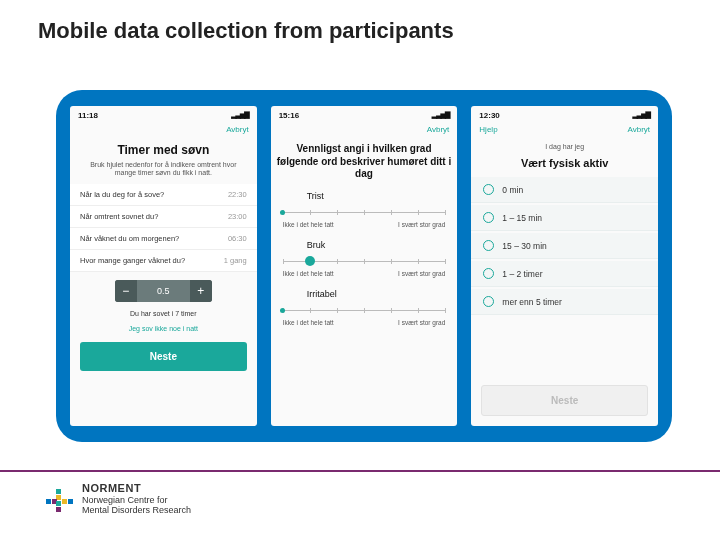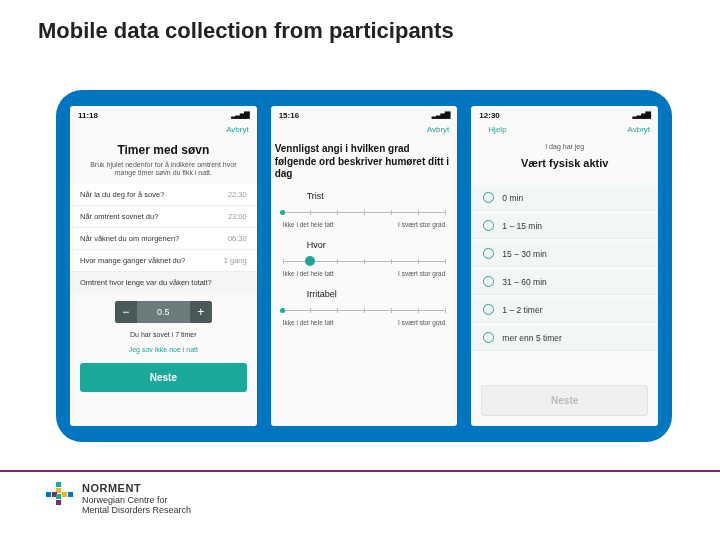--- a/index.html
+++ b/index.html
@@ -3,47 +3,47 @@
 <meta charset="utf-8">
 <style>
   * { box-sizing: border-box; margin: 0; padding: 0; }
   body { width: 720px; height: 540px; font-family: Arial, Helvetica, sans-serif; background: #fff; position: relative; }
   .slide-title { font-size: 22px; font-weight: bold; color: #222; padding: 18px 0 0 38px; }
   .blue-panel { position: absolute; left: 56px; top: 90px; width: 616px; height: 352px; background: #0075c0; border-radius: 26px; padding: 16px 14px; display: flex; gap: 14px; }
   .phone { background: #fafafa; border-radius: 3px; flex: 1; display: flex; flex-direction: column; overflow: hidden; font-size: 8px; }
   .statusbar { display: flex; justify-content: space-between; padding: 5px 8px 2px; font-weight: bold; color: #111; font-size: 8px; }
   .sig { display: inline-block; font-size: 7px; letter-spacing: -1px; }
   .navrow { display: flex; justify-content: space-between; padding: 3px 8px 5px; color: #1aa89b; font-size: 8px; }
-  .navrow .left { color: #1aa89b; margin-left: 9px; }
+  .navrow .left { color: #1aa89b; }
   .h1 { font-weight: bold; text-align: center; font-size: 12px; color: #111; padding: 4px 6px; }
-  .h1b { font-weight: bold; font-size: 10px; color: #111; padding: 4px 4px; line-height: 1.25; }
+  .h1b { font-weight: bold; text-align: center; font-size: 10px; color: #111; padding: 4px 4px; line-height: 1.25; }
   .sub { text-align: center; font-size: 7px; color: #555; padding: 0 12px 6px; line-height: 1.2; }
   .row { display: flex; justify-content: space-between; align-items: center; padding: 6px 10px; border-bottom: 1px solid #eee; font-size: 7.5px; color: #333; background: #fff; }
   .row .val { color: #999; }
   .stepper-row { display: flex; align-items: center; justify-content: center; gap: 0; padding: 8px 10px 4px; }
   .stepper { display: flex; align-items: center; background: #4a5a5a; border-radius: 3px; overflow: hidden; }
   .stepper button { width: 22px; height: 22px; background: #4a5a5a; color: #fff; border: none; font-size: 12px; }
   .stepper .num { width: 53px; height: 22px; background: #6b7b7b; color: #fff; text-align: center; line-height: 22px; font-size: 9px; }
   .hint { text-align: center; font-size: 7px; color: #333; padding: 4px 0 6px; }
   .skip { text-align: center; font-size: 7px; color: #1aa89b; padding: 2px 0 6px; }
   .cta { margin: 4px 10px 10px; }
   .cta button { width: 100%; background: #1aa89b; color: #fff; border: none; border-radius: 3px; padding: 9px 0; font-size: 10px; font-weight: bold; }
   .cta button.disabled { background: #f0f0f0; color: #bbb; border: 1px solid #e2e2e2; }
   .mood-label { font-weight: normal; font-size: 9px; padding: 6px 12px 2px; color: #111; margin-left: 24px; }
   .slider { position: relative; height: 14px; margin: 2px 12px 2px; }
   .track { position: absolute; top: 7px; left: 0; right: 0; height: 1px; background: #bbb; }
   .tick { position: absolute; top: 5px; width: 1px; height: 5px; background: #bbb; }
   .knob { position: absolute; top: 2px; width: 10px; height: 10px; border-radius: 50%; background: #1aa89b; margin-left: -5px; }
   .knob-sm { position: absolute; top: 5px; width: 5px; height: 5px; border-radius: 50%; background: #1aa89b; margin-left: -2.5px; }
   .ends { display: flex; justify-content: space-between; font-size: 6.5px; color: #555; padding: 0 12px 6px; }
-  .radio-row { display: flex; align-items: center; gap: 8px; padding: 7px 12px; border-bottom: 1px solid #e8eeee; background: #f3f6f6; font-size: 8.5px; color: #333; margin-top: 8px; }
+  .radio-row { display: flex; align-items: center; gap: 8px; padding: 7px 12px; border-bottom: 1px solid #e8eeee; background: #f3f6f6; font-size: 8.5px; color: #333; }
   .radio-row + .radio-row { margin-top: 2px; }
   .radio { width: 11px; height: 11px; border: 1.5px solid #1aa89b; border-radius: 50%; flex-shrink: 0; }
   .footer { position: absolute; left: 0; right: 0; bottom: 0; height: 70px; border-top: 2px solid #7a2a6f; }
-  .footer-inner { display: flex; align-items: flex-start; gap: 10px; padding: 10px 0 0 46px; }
+  .footer-inner { display: flex; align-items: flex-end; gap: 10px; padding: 10px 0 0 46px; }
   .logo { width: 26px; height: 26px; position: relative; }
   .logo .b { position: absolute; width: 5px; height: 5px; }
   .ft { font-size: 9px; color: #333; line-height: 1.15; }
   .ft .brand { font-weight: bold; font-size: 11px; letter-spacing: 0.5px; }
 </style>
 </head>
 <body>
 
 <div class="slide-title">Mobile data collection from participants</div>
 
@@ -68,23 +68,20 @@
         <span>Når omtrent sovnet du?</span>
         <span class="val">23:00</span>
       </div>
     <div class="row">
         <span>Når våknet du om morgenen?</span>
         <span class="val">06:30</span>
       </div>
     <div class="row">
         <span>Hvor mange ganger våknet du?</span>
         <span class="val">1 gang</span>
-      </div>
-    <div class="row" style="border-bottom:none;background:#f5f5f5;">
-        <span>Omtrent hvor lenge var du våken totalt?</span>
       </div>
     <div class="stepper-row">
       <div class="stepper">
         <button>−</button>
         <div class="num">0.5</div>
         <button>+</button>
       </div>
     </div>
     <div class="hint">Du har sovet i 7 timer</div>
     <div class="skip">Jeg sov ikke noe i natt</div>
@@ -112,21 +109,21 @@
         <div class="tick" style="left:66.6%"></div>
         <div class="tick" style="left:83.3%"></div>
         <div class="tick" style="left:100%"></div>
       <div class="knob-sm" style="left:0%"></div>
     </div>
     <div class="ends">
         <span>Ikke i det hele tatt</span>
         <span>I svært stor grad</span>
       </div>
 
-    <div class="mood-label">Hvor</div>
+    <div class="mood-label">Bruk</div>
     <div class="slider">
       <div class="track"></div>
       <div class="tick" style="left:0%"></div>
         <div class="tick" style="left:16.6%"></div>
         <div class="tick" style="left:33.3%"></div>
         <div class="tick" style="left:50%"></div>
         <div class="tick" style="left:66.6%"></div>
         <div class="tick" style="left:83.3%"></div>
         <div class="tick" style="left:100%"></div>
       <div class="knob" style="left:16.6%"></div>
@@ -173,24 +170,20 @@
     <div class="radio-row">
         <span class="radio"></span>
         <span>1 – 15 min</span>
       </div>
     <div class="radio-row">
         <span class="radio"></span>
         <span>15 – 30 min</span>
       </div>
     <div class="radio-row">
         <span class="radio"></span>
-        <span>31 – 60 min</span>
-      </div>
-    <div class="radio-row">
-        <span class="radio"></span>
         <span>1 – 2 timer</span>
       </div>
     <div class="radio-row">
         <span class="radio"></span>
         <span>mer enn 5 timer</span>
       </div>
     <div style="flex:1;"></div>
     <div class="cta"><button class="disabled">Neste</button></div>
   </div>
 

